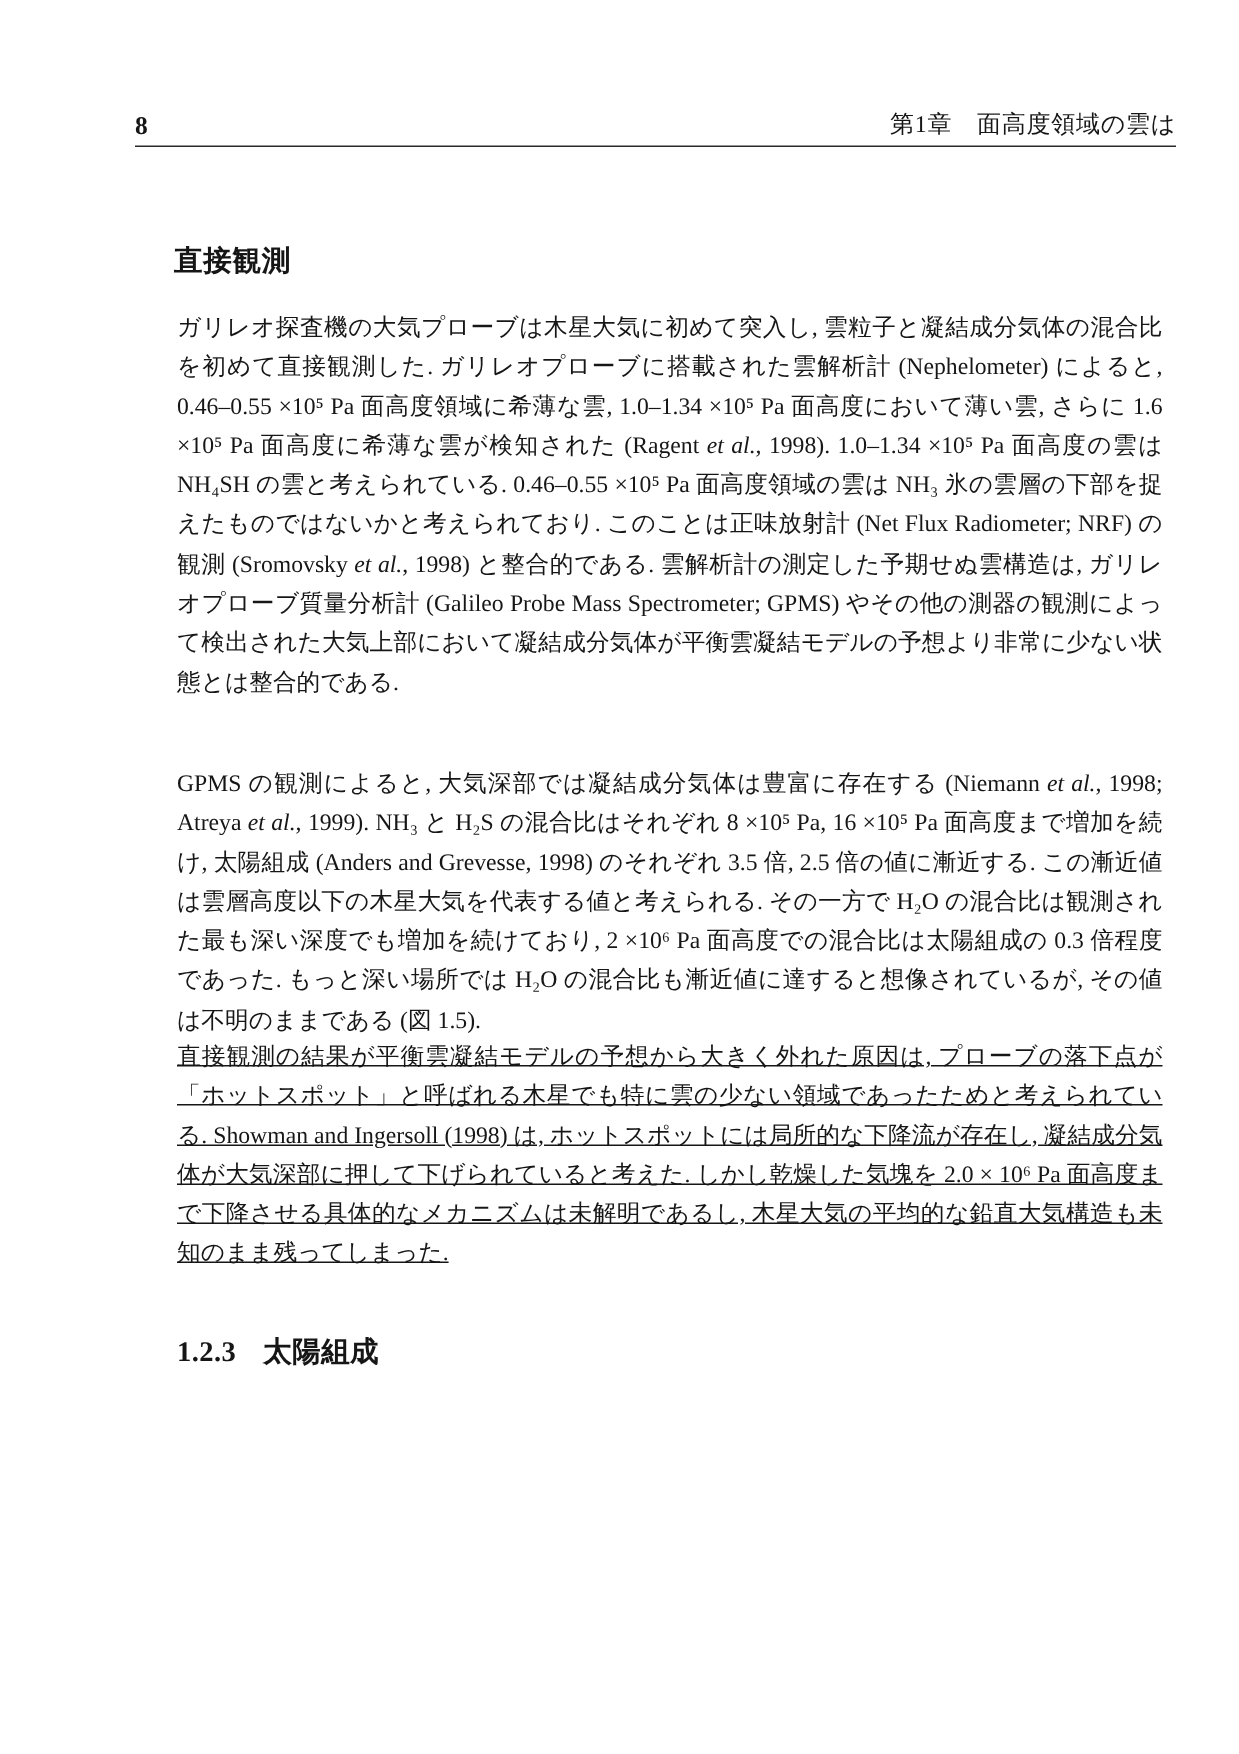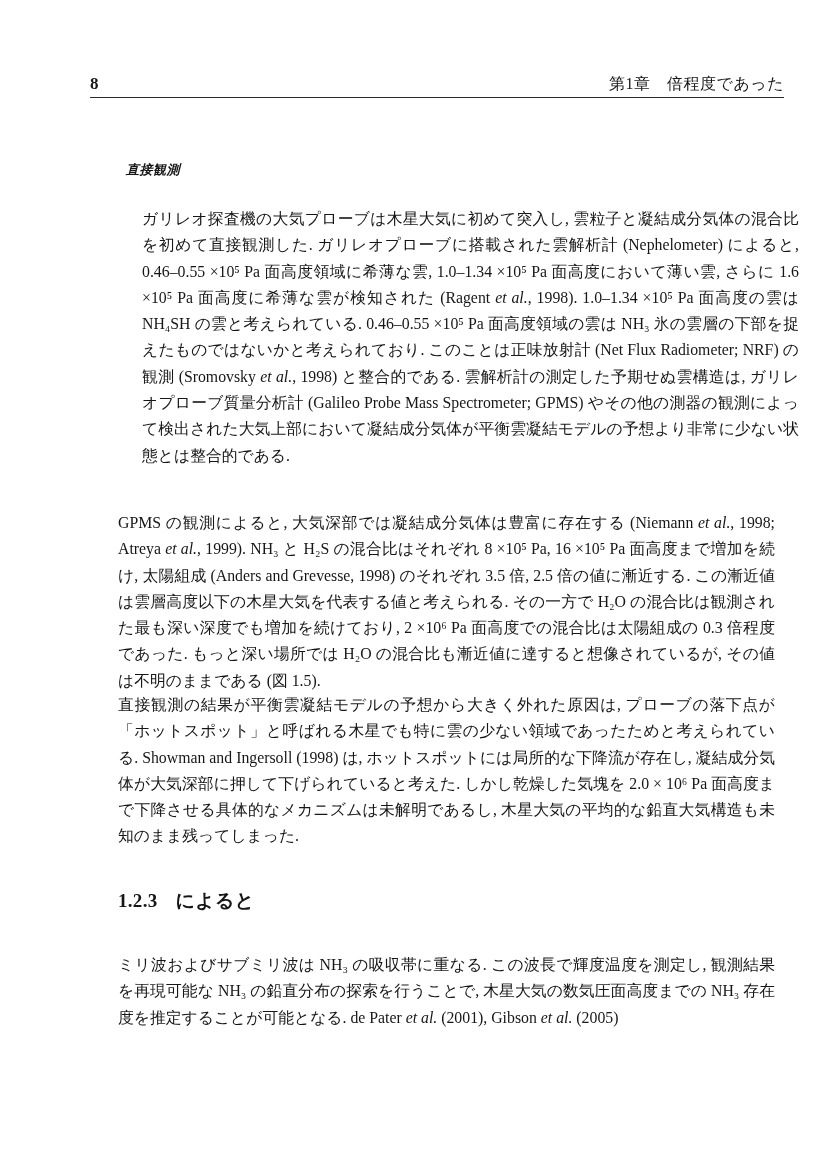--- a/index.html
+++ b/index.html
@@ -32,69 +32,67 @@
   .page-number {
     font-weight: 700;
     font-size: 17px;
   }
   .chapter-title {
     font-size: 16px;
     letter-spacing: 0.5px;
   }
   .subheading {
     position: absolute;
-    left: 126px;
+    left: 116px;
     top: 161px;
-    font-size: 13px;
+    font-size: 19px;
     font-weight: 700;
     letter-spacing: 0.5px;
-    font-style: italic;
   }
   .para {
     position: absolute;
     left: 118px;
     width: 657px;
     font-size: 15.8px;
     line-height: 26.3px;
     text-align: justify;
     text-justify: inter-character;
     margin: 0;
   }
-  .para-1 { top: 206px; margin-left: 24px; }
+  .para-1 { top: 206px; }
   .para-2 { top: 510px; }
-  .para-3 { top: 692px; }
+  .para-3 { top: 692px; text-decoration: underline; }
   .para-4 { top: 952px; }
   .it { font-style: italic; }
   .section-heading {
     position: absolute;
     left: 118px;
     top: 888px;
     font-size: 19px;
     font-weight: 700;
     letter-spacing: 0.3px;
   }
   .section-number { margin-right: 18px; margin-top: 41px; }
 </style>
 </head>
 <body>
 
 <div class="page">
 
   <div class="running-header">
     <span class="page-number">8</span>
-    <span class="chapter-title">第1章　倍程度であった</span>
+    <span class="chapter-title">第1章　面高度領域の雲は</span>
   </div>
 
   <div class="subheading">直接観測</div>
 
   <p class="para para-1"><span>ガリレオ探査機の大気プローブは木星大気に初めて突入し, 雲粒子と凝結成分気体の混合比を初めて直接観測した. ガリレオプローブに搭載された雲解析計 (Nephelometer) によると, 0.46–0.55 ×10⁵ Pa 面高度領域に希薄な雲, 1.0–1.34 ×10⁵ Pa 面高度において薄い雲, さらに 1.6 ×10⁵ Pa 面高度に希薄な雲が検知された (Ragent </span><span class="it">et al.</span><span>, 1998). 1.0–1.34 ×10⁵ Pa 面高度の雲は NH₄SH の雲と考えられている. 0.46–0.55 ×10⁵ Pa 面高度領域の雲は NH₃ 氷の雲層の下部を捉えたものではないかと考えられており. このことは正味放射計 (Net Flux Radiometer; NRF) の観測 (Sromovsky </span><span class="it">et al.</span><span>, 1998) と整合的である. 雲解析計の測定した予期せぬ雲構造は, ガリレオプローブ質量分析計 (Galileo Probe Mass Spectrometer; GPMS) やその他の測器の観測によって検出された大気上部において凝結成分気体が平衡雲凝結モデルの予想より非常に少ない状態とは整合的である.</span></p>
 
   <p class="para para-2"><span>GPMS の観測によると, 大気深部では凝結成分気体は豊富に存在する (Niemann </span><span class="it">et al.</span><span>, 1998; Atreya </span><span class="it">et al.</span><span>, 1999). NH₃ と H₂S の混合比はそれぞれ 8 ×10⁵ Pa, 16 ×10⁵ Pa 面高度まで増加を続け, 太陽組成 (Anders and Grevesse, 1998) のそれぞれ 3.5 倍, 2.5 倍の値に漸近する. この漸近値は雲層高度以下の木星大気を代表する値と考えられる. その一方で H₂O の混合比は観測された最も深い深度でも増加を続けており, 2 ×10⁶ Pa 面高度での混合比は太陽組成の 0.3 倍程度であった. もっと深い場所では H₂O の混合比も漸近値に達すると想像されているが, その値は不明のままである (図 1.5).</span></p>
 
   <p class="para para-3"><span>直接観測の結果が平衡雲凝結モデルの予想から大きく外れた原因は, プローブの落下点が「ホットスポット」と呼ばれる木星でも特に雲の少ない領域であったためと考えられている. Showman and Ingersoll (1998) は, ホットスポットには局所的な下降流が存在し, 凝結成分気体が大気深部に押して下げられていると考えた. しかし乾燥した気塊を 2.0 × 10⁶ Pa 面高度まで下降させる具体的なメカニズムは未解明であるし, 木星大気の平均的な鉛直大気構造も未知のまま残ってしまった.</span></p>
 
   <div class="section-heading">
-    <span class="section-number">1.2.3</span><span class="section-title">によると</span>
+    <span class="section-number">1.2.3</span><span class="section-title">太陽組成</span>
   </div>
 
-  <p class="para para-4"><span>ミリ波およびサブミリ波は NH₃ の吸収帯に重なる. この波長で輝度温度を測定し, 観測結果を再現可能な NH₃ の鉛直分布の探索を行うことで, 木星大気の数気圧面高度までの NH₃ 存在度を推定することが可能となる. de Pater </span><span class="it">et al.</span><span> (2001), Gibson </span><span class="it">et al.</span><span> (2005)</span></p>
 
 </div>
 
 </body></html>

